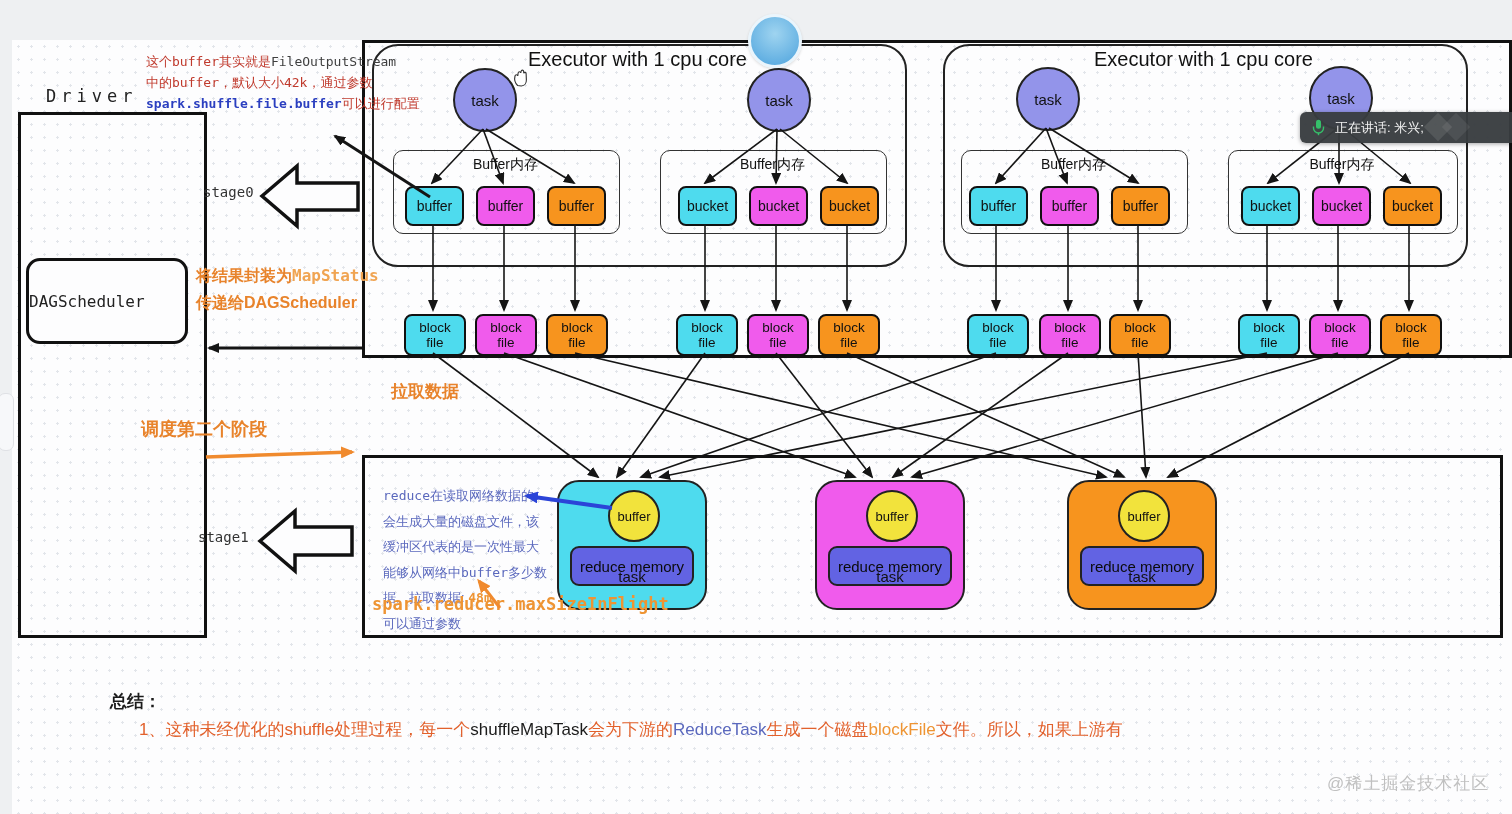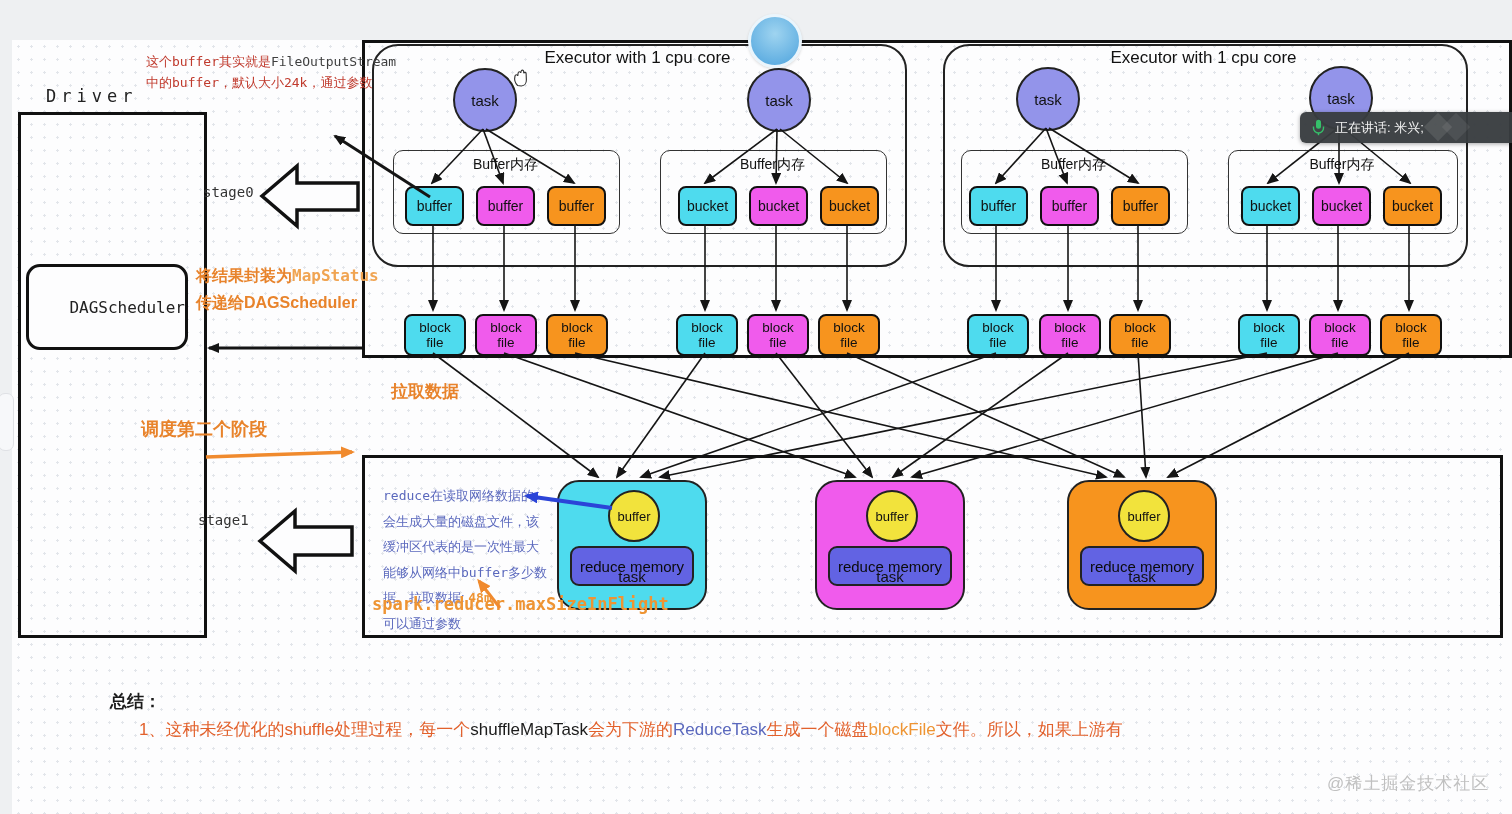--- a/index.html
+++ b/index.html
@@ -14,32 +14,32 @@
     background-color:#fdfdfe;
     background-image:radial-gradient(circle,#e2e5ea 1.1px,transparent 1.3px);
     background-size:13px 13px;
   }
   .abs{position:absolute;}
   .mono{font-family:"DejaVu Sans Mono",monospace;}
 
   
   .driver-label{left:34px;top:46px;font-size:17px;letter-spacing:5px;color:#222;font-family:"DejaVu Sans Mono",monospace;}
   .driver-box{left:6px;top:72px;width:183px;height:520px;border:3.5px solid #111;background:transparent;}
-  .dag-box{left:14px;top:224px;width:156px;height:80px;border:3px solid #111;border-radius:14px;
-           display:flex;align-items:center;justify-content:flex-end;font-size:16px;color:#222;background:#fdfdfe;}
+  .dag-box{left:14px;top:218px;width:156px;height:80px;border:3px solid #111;border-radius:14px;
+           display:flex;align-items:center;justify-content:flex-start;font-size:16px;color:#222;background:#fdfdfe;}
   .stage0{left:191px;top:144px;font-size:14px;color:#333;}
-  .stage1{left:186px;top:472px;font-size:14px;color:#333;}
+  .stage1{left:186px;top:489px;font-size:14px;color:#333;}
 
   
   .topbox{left:350px;top:0px;width:1144px;height:312px;border:3px solid #111;}
   .bottombox{left:350px;top:415px;width:1135px;height:177px;border:3px solid #111;}
 
   
   .exbox{border:2px solid #222;border-radius:26px;background:transparent;}
-  .extitle{font-size:17px;color:#111;text-align:center;white-space:nowrap;}
+  .extitle{font-size:20px;color:#111;text-align:center;white-space:nowrap;}
   .task-circle{width:60px;height:60px;border-radius:50%;border:2px solid #222;
                display:flex;align-items:center;justify-content:center;font-size:15px;color:#111;}
   .groupbox{border:1.6px solid #333;border-radius:10px;height:82px;}
   .grouplabel{font-size:14px;color:#111;text-align:center;white-space:nowrap;}
   .cell{width:55px;height:36px;border:2px solid #111;border-radius:8px;
         display:flex;align-items:center;justify-content:center;font-size:14px;color:#111;}
   .blockfile{width:58px;height:38px;border:2px solid #111;border-radius:8px;
         display:flex;flex-direction:column;align-items:center;justify-content:center;
         font-size:13.5px;line-height:15px;color:#111;}
 
@@ -203,21 +203,22 @@
       </div>
       <div class="abs redbox" style="left: 1055px; top: 440px; background: rgb(247, 148, 30);">
         <div class="redbuffer" style="background: rgb(242, 227, 60);">buffer</div>
         <div class="redmem" style="background: rgb(98, 99, 227);">reduce memory</div>
         <div class="redtask">task</div>
       </div>
     </div>
 
   <div class="abs note" id="note-buffer">
       <div class="seg-line"><span style="color: rgb(192, 58, 45);">这个</span><span style="color: rgb(192, 58, 45); font-family: &quot;DejaVu Sans Mono&quot;, monospace;">buffer</span><span style="color: rgb(192, 58, 45);">其实就是</span><span style="color: rgb(63, 63, 63); font-family: &quot;DejaVu Sans Mono&quot;, monospace;">FileOutputStream</span></div>
-      <div class="seg-line"><span style="color: rgb(192, 58, 45);">中的</span><span style="color: rgb(192, 58, 45); font-family: &quot;DejaVu Sans Mono&quot;, monospace;">buffer</span><span style="color: rgb(192, 58, 45);">，默认大小</span><span style="color: rgb(192, 58, 45); font-family: &quot;DejaVu Sans Mono&quot;, monospace;">24k</span><span style="color: rgb(192, 58, 45);">，通过参数</span></div>
+      <div class="seg-line"><span style="color: rgb(192, 58, 45);">中的</span><span style="color: rgb(192, 58, 45); font-family: &quot;DejaVu Sans Mono&quot;, monospace;">buffer</span><span style="color: rgb(192, 58, 45);">，默认大小</span><span style="color: rgb(192, 58, 45); font-family: &quot;DejaVu Sans Mono&quot;, monospace;">42k</span><span style="color: rgb(192, 58, 45);">，通过参数</span></div>
+      <div class="seg-line"><span style="color: rgb(43, 63, 192); font-family: &quot;DejaVu Sans Mono&quot;, monospace; font-weight: bold;">spark.shuffle.file.buffer</span><span style="color: rgb(192, 58, 45);">可以进行配置</span></div>
     </div>
   <div class="abs note" id="note-mapstatus">
       <div class="seg-line"><span style="color: rgb(232, 131, 43);">将结果封装为</span><span style="color: rgb(240, 164, 82); font-family: &quot;DejaVu Sans Mono&quot;, monospace;">MapStatus</span></div>
       <div class="seg-line"><span style="color: rgb(232, 131, 43);">传递给DAGScheduler</span></div>
     </div>
   <div class="abs note" id="note-schedule" style="color: rgb(232, 131, 43); text-align: center;">调度第二个阶段</div>
   <div class="abs note" id="note-pull" style="color: rgb(232, 131, 43);">拉取数据</div>
   <div class="abs note" id="note-reduce">
       <div class="seg-line"><span style="color: rgb(90, 104, 189); font-family: &quot;DejaVu Sans Mono&quot;, monospace;">reduce</span><span style="color: rgb(90, 104, 189);">在读取网络数据的</span></div>
       <div class="seg-line"><span style="color: rgb(90, 104, 189);">会生成大量的磁盘文件，该</span></div>

